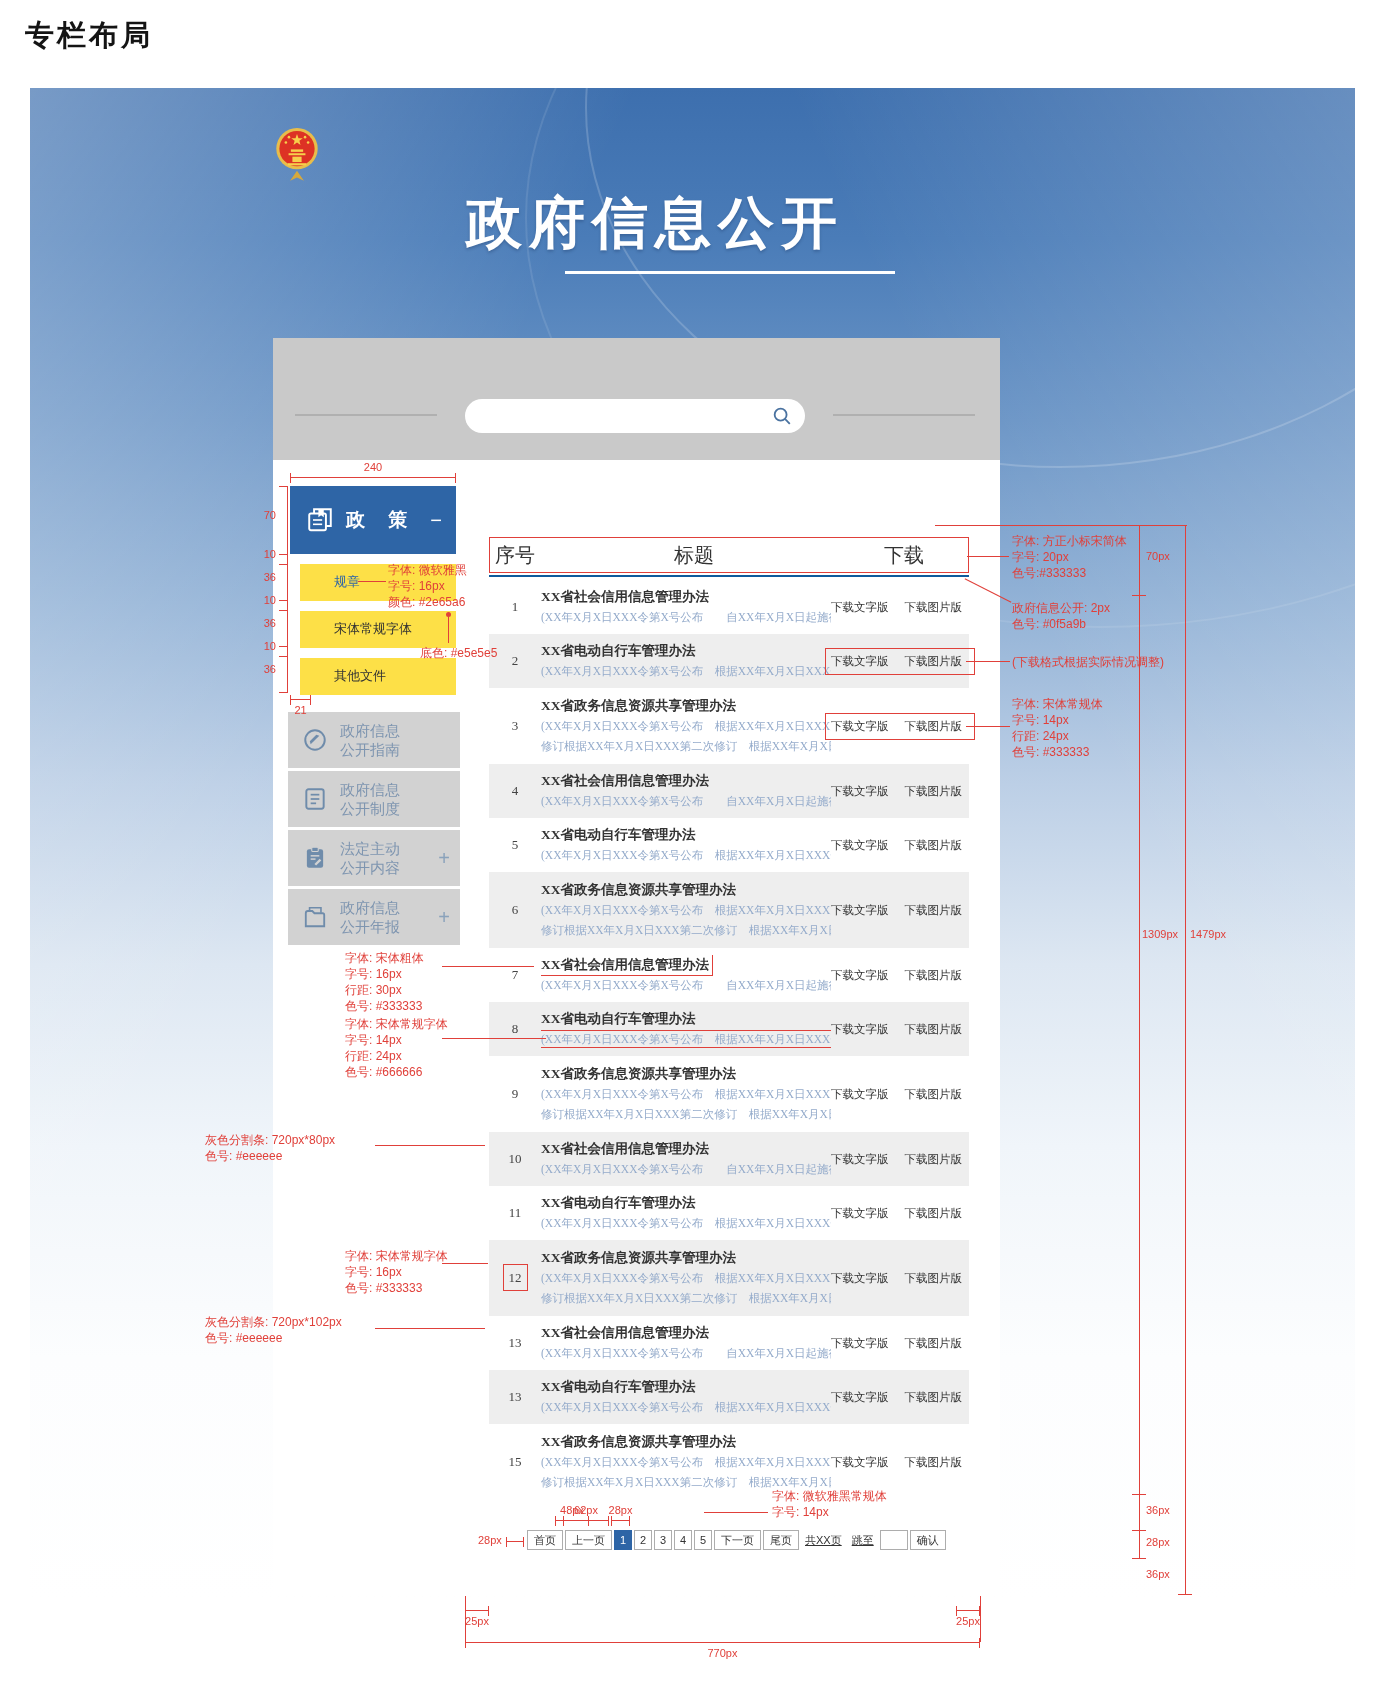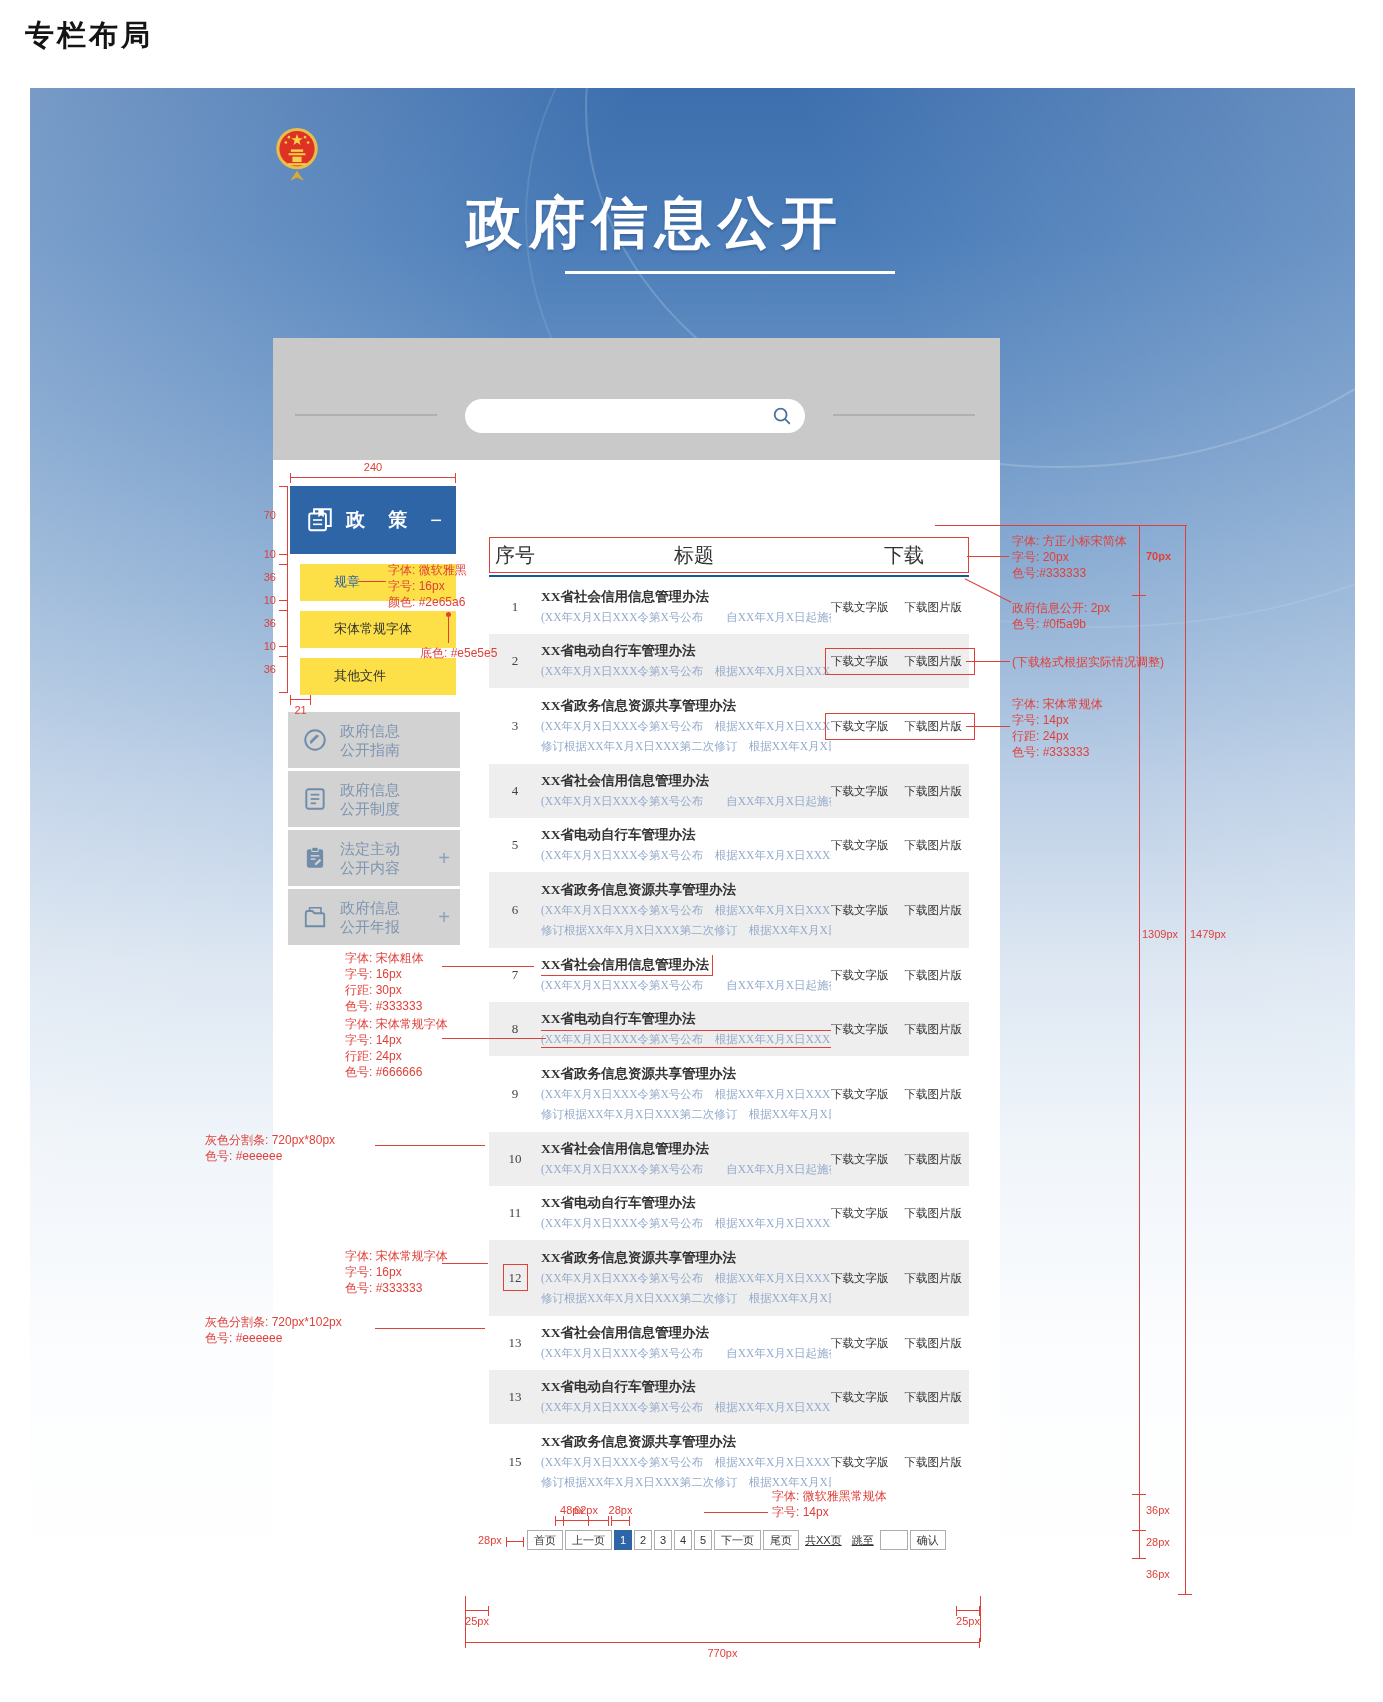--- a/index.html
+++ b/index.html
@@ -551,21 +551,21 @@
   <div class="mh" style="left:506px;top:1541px;width:18px;"></div>
 
   <div class="rline" style="left:935px;top:525px;width:252px;height:1px;"></div>
   <div class="mv" style="left:1139px;top:525px;height:1033px;"></div>
   <div class="mv" style="left:1185px;top:525px;height:1069px;"></div>
   <div class="tickl" style="left:1132px;top:595px;width:14px;"></div>
   <div class="tickl" style="left:1132px;top:1494px;width:14px;"></div>
   <div class="tickl" style="left:1132px;top:1530px;width:14px;"></div>
   <div class="tickl" style="left:1132px;top:1558px;width:14px;"></div>
   <div class="tickl" style="left:1178px;top:1594px;width:14px;"></div>
-  <div class="mlabel" style="left:1146px;top:550px;font-weight:bold;">70px</div>
+  <div class="mlabel" style="left:1146px;top:550px;">70px</div>
   <div class="mlabel" style="left:1142px;top:928px;">1309px</div>
   <div class="mlabel" style="left:1190px;top:928px;">1479px</div>
   <div class="mlabel" style="left:1146px;top:1504px;">36px</div>
   <div class="mlabel" style="left:1146px;top:1536px;">28px</div>
   <div class="mlabel" style="left:1146px;top:1568px;">36px</div>
 
   <div class="rline" style="left:465px;top:1596px;width:1px;height:46px;"></div>
   <div class="rline" style="left:980px;top:1596px;width:1px;height:46px;"></div>
   <div class="mh lab-below" style="left:465px;top:1610px;width:24px;">
       <span>25px</span>

